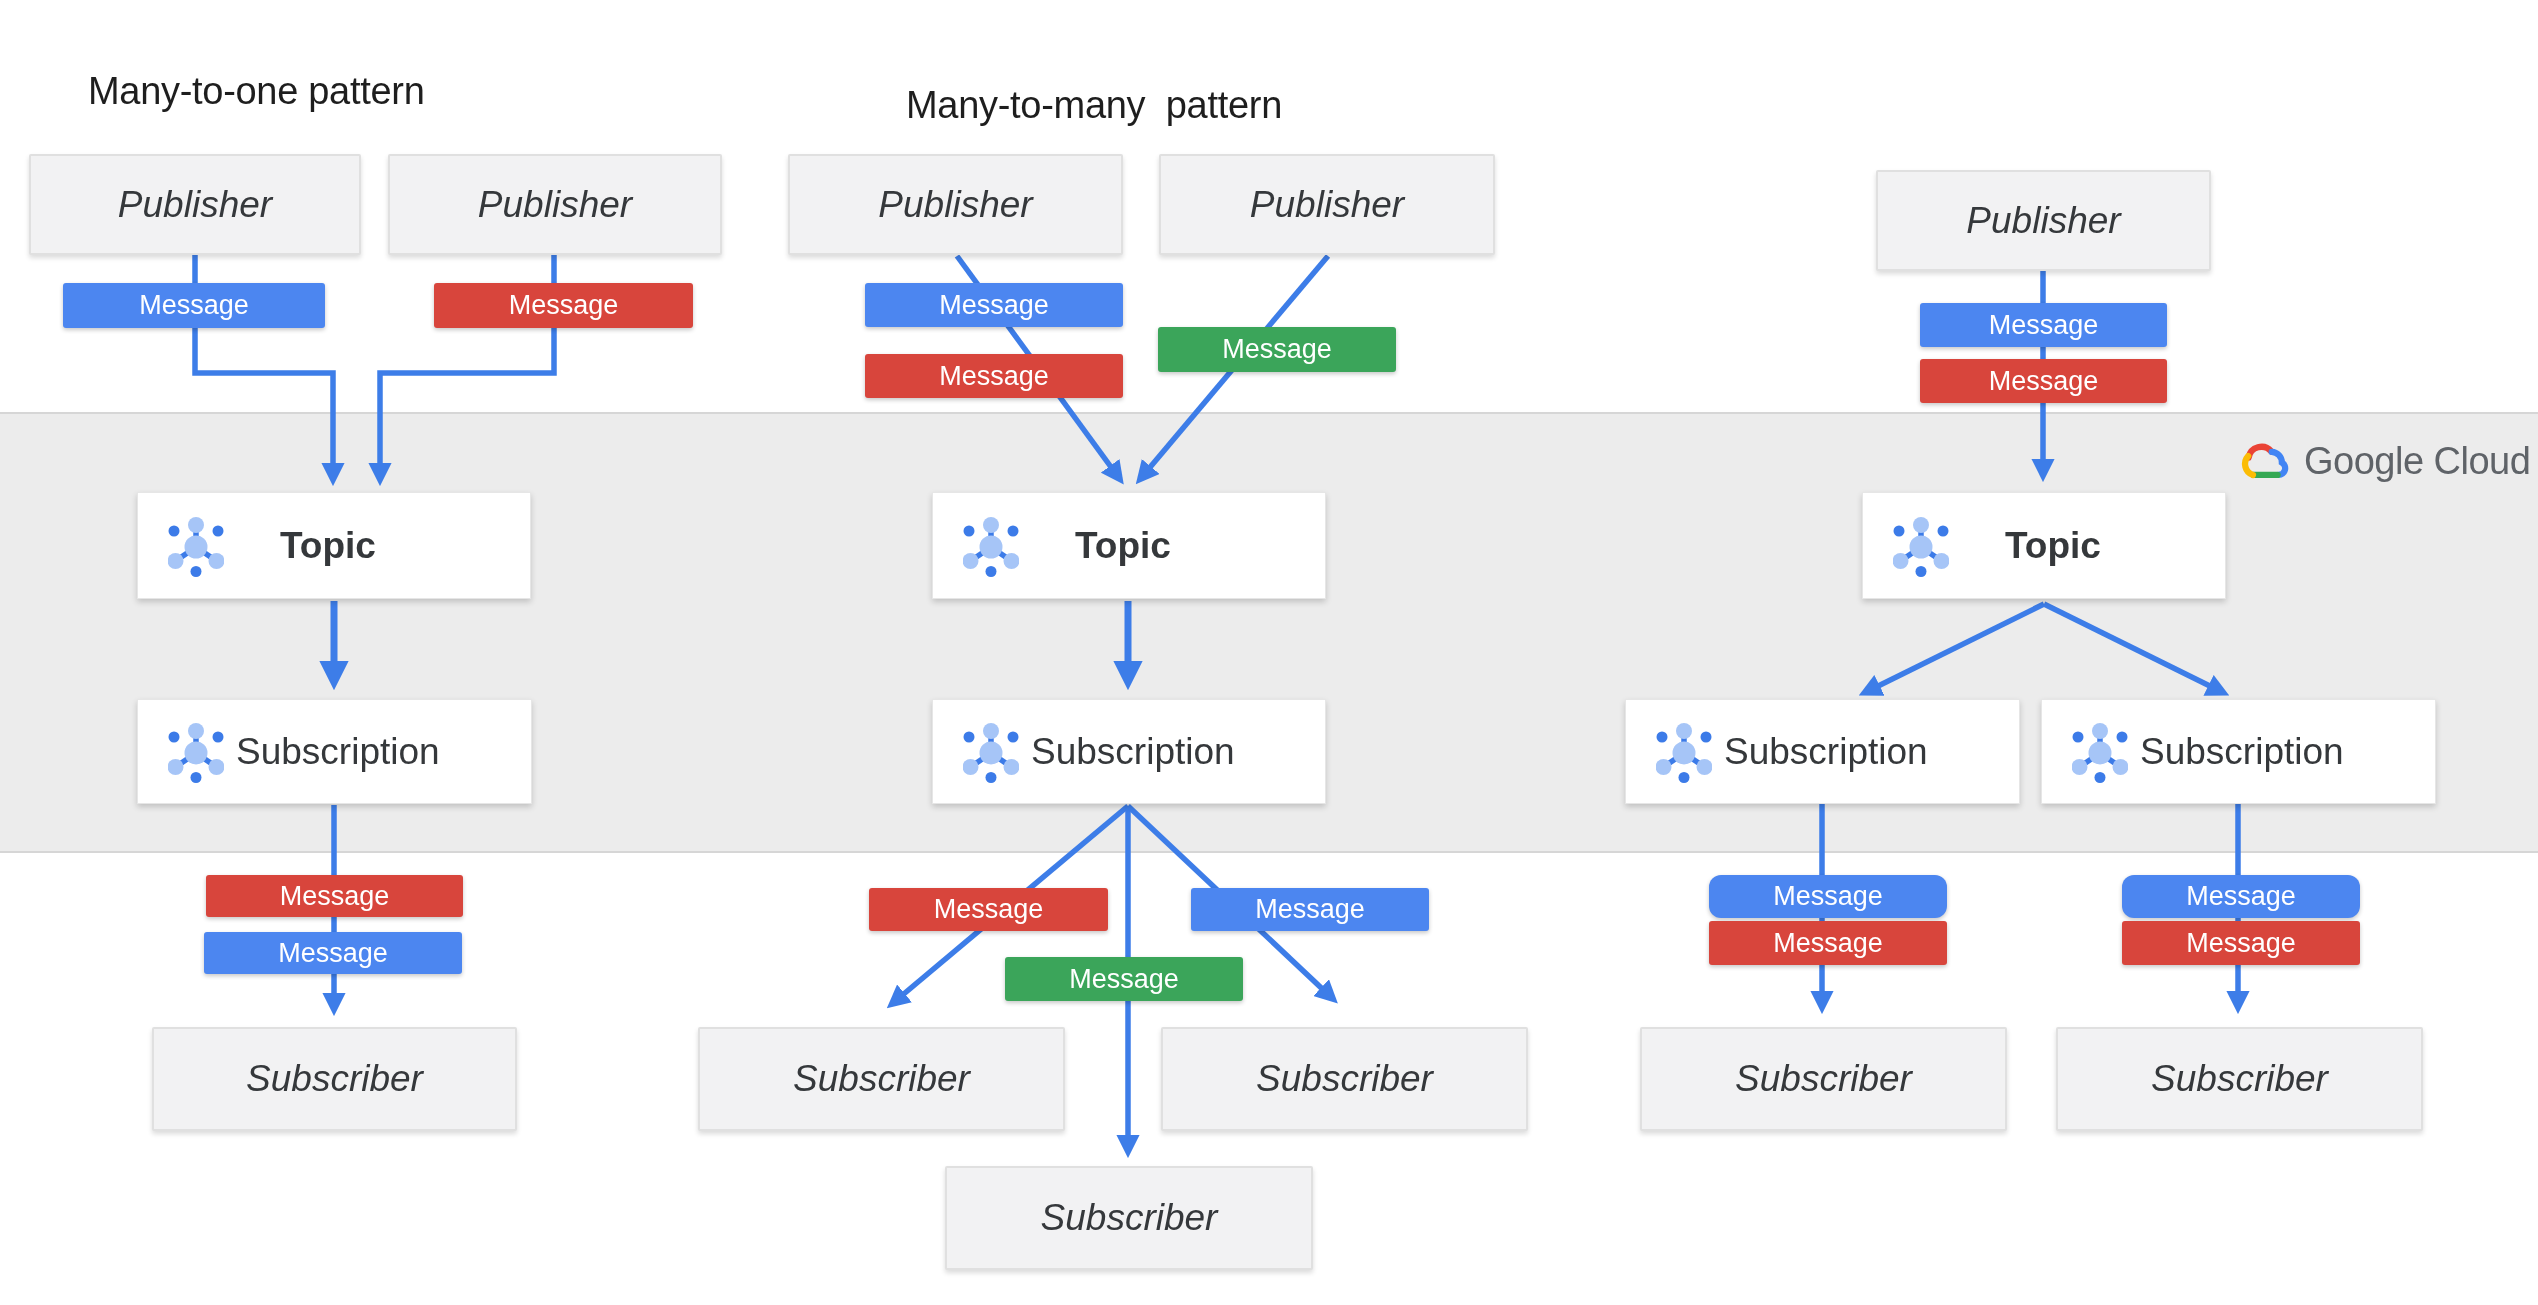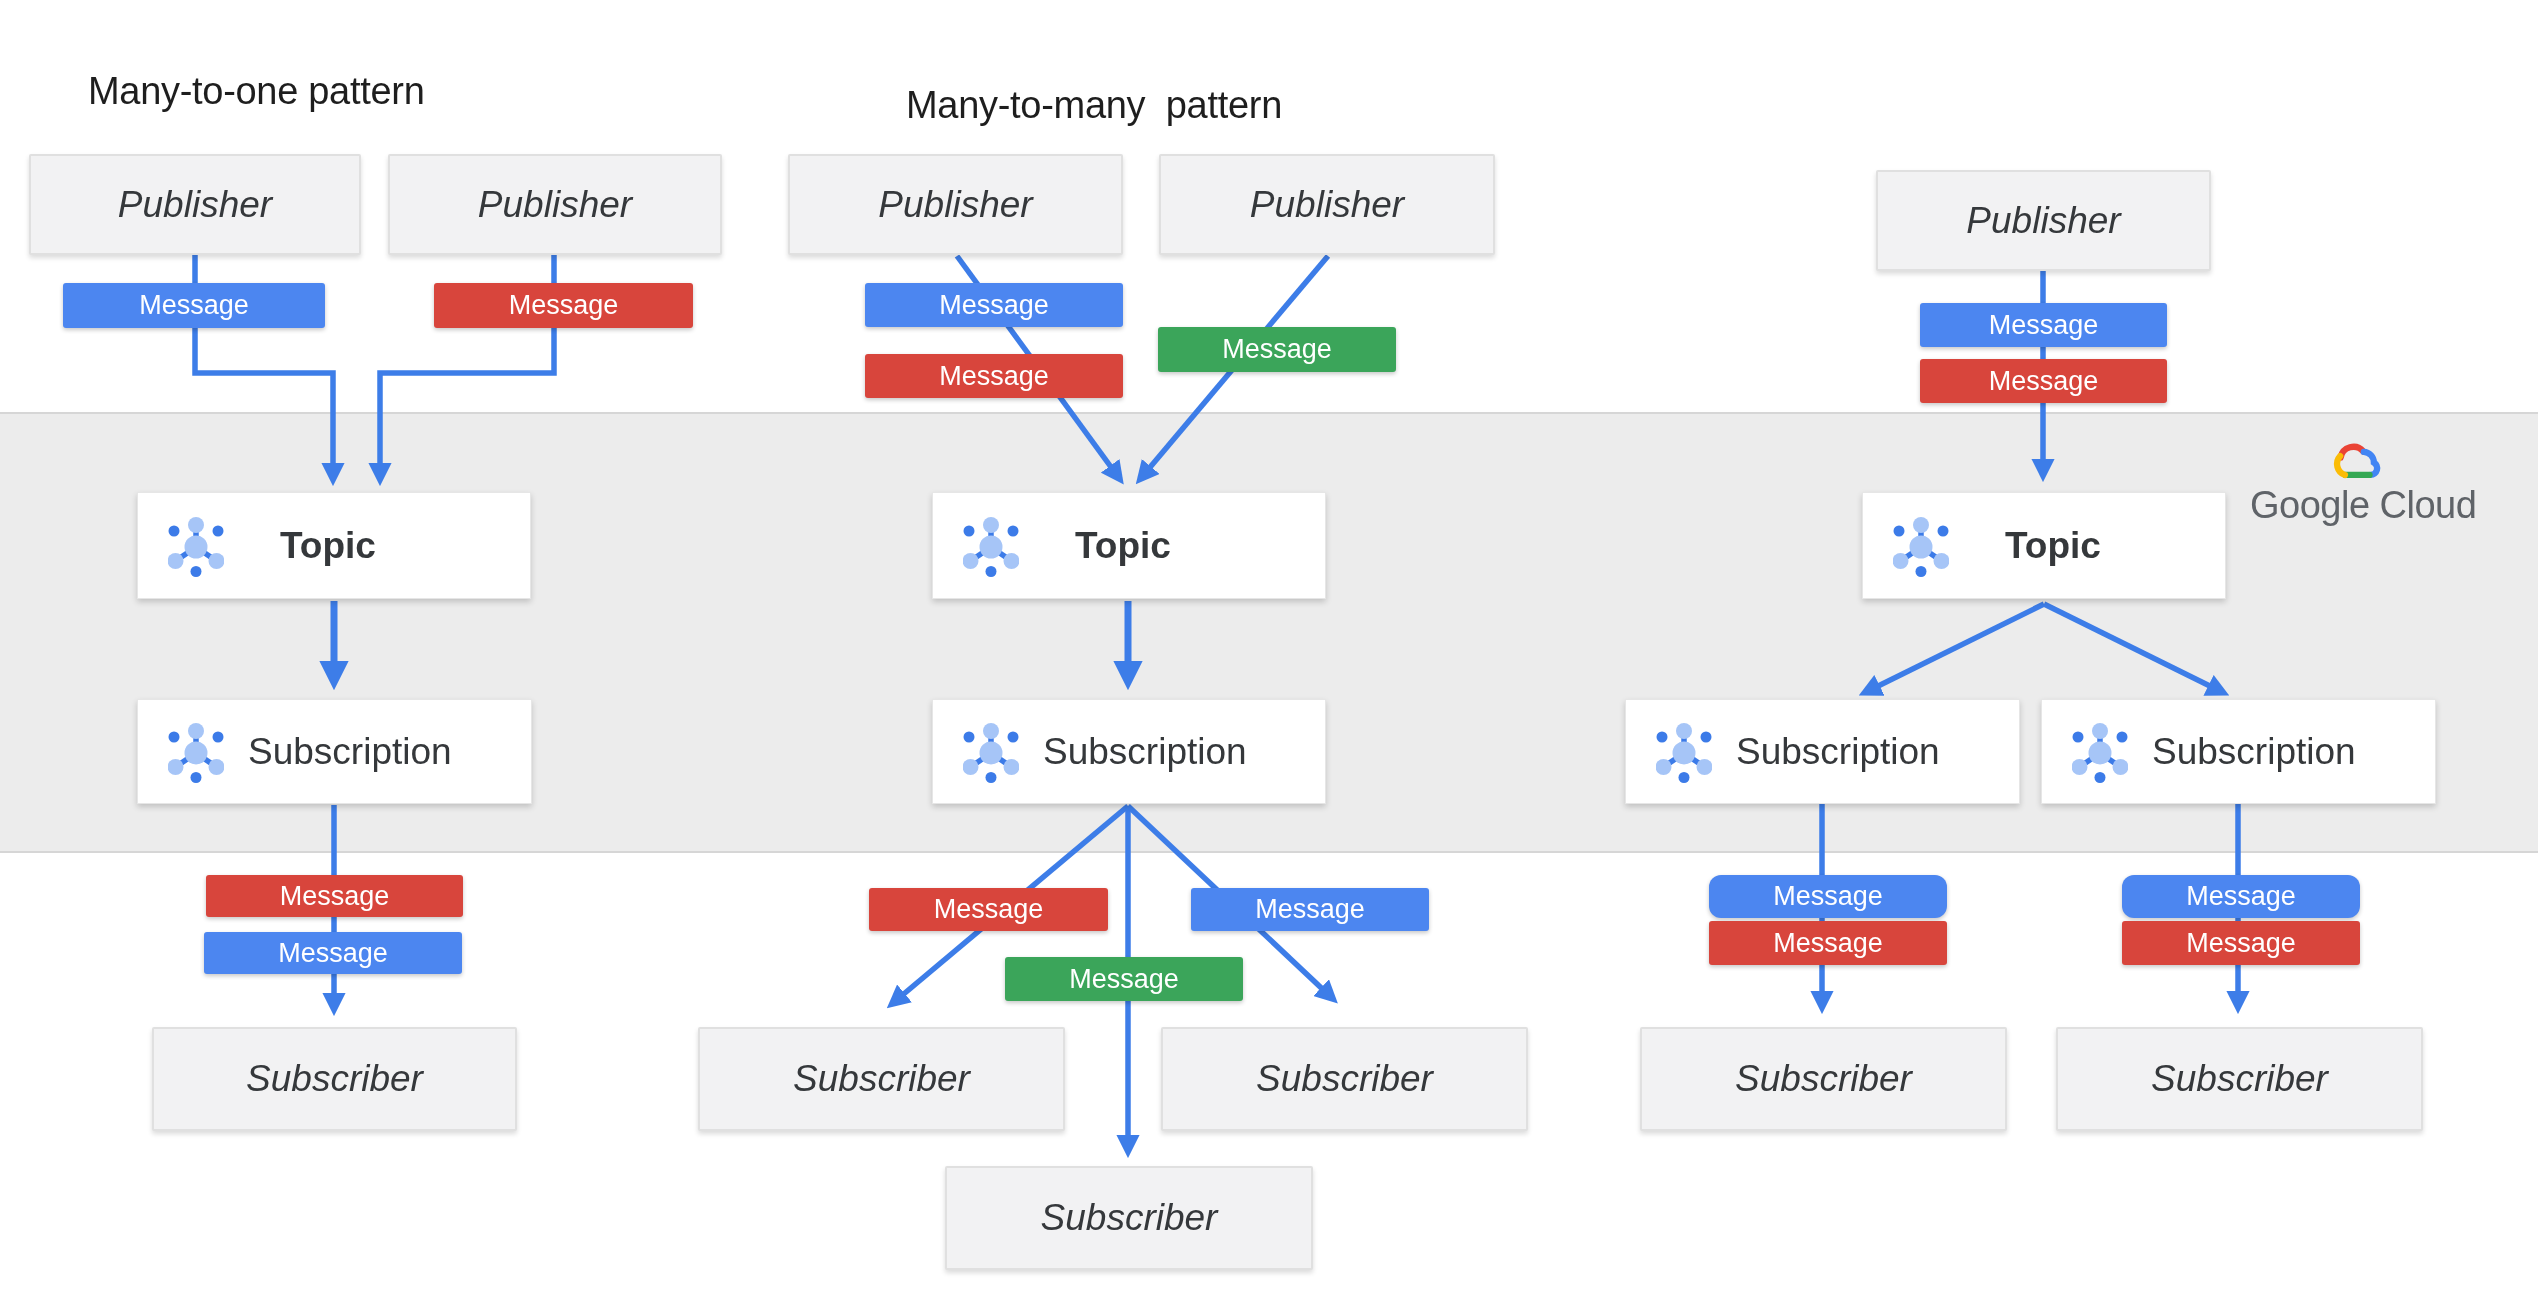--- a/index.html
+++ b/index.html
@@ -14,30 +14,30 @@
   .title{position:absolute;width:520px;font-size:38px;color:var(--title-text);
          letter-spacing:-0.3px;white-space:pre;}
   .node{position:absolute;background:var(--node-fill);border:2px solid var(--node-border);
         box-shadow:0 3px 5px rgba(0,0,0,0.14);box-sizing:border-box;border-radius:2px;
         display:flex;align-items:center;justify-content:center;
         font-size:37px;color:var(--label-text);font-style:italic;}
   .hub{position:absolute;background:#ffffff;border:1px solid #e6e6e6;
        box-shadow:0 3px 6px rgba(0,0,0,0.18);box-sizing:border-box;
        display:flex;align-items:center;padding-left:30px;
        font-size:37px;color:var(--label-text);}
-  .hub .hub-label{margin-left:24px;}
+  .hub .hub-label{margin-left:12px;}
   .hub.topic .hub-label{margin-left:56px;font-weight:bold;}
   .msg{position:absolute;display:flex;align-items:center;justify-content:center;
        color:#ffffff;font-size:27px;font-weight:500;border-radius:3px;
        box-shadow:0 2px 4px rgba(0,0,0,0.22);}
   .msg.blue{background:var(--message-blue);}
   .msg.red{background:var(--message-red);}
   .msg.green{background:var(--message-green);}
   .msg.rounded{border-radius:12px;}
-  .logo{position:absolute;left:2238px;top:438px;display:flex;align-items:center;flex-direction:column;}
+  .logo{position:absolute;left:2238px;top:438px;display:flex;align-items:center;}
   .logo-text{font-size:38px;color:var(--logo-text);margin-left:12px;letter-spacing:-0.5px;}
 </style>
 </head>
 <body>
 
 <div class="stage">
 
   <div class="band"></div>
 
   <svg class="conn-svg" width="2538" height="1305" viewBox="0 0 2538 1305">

